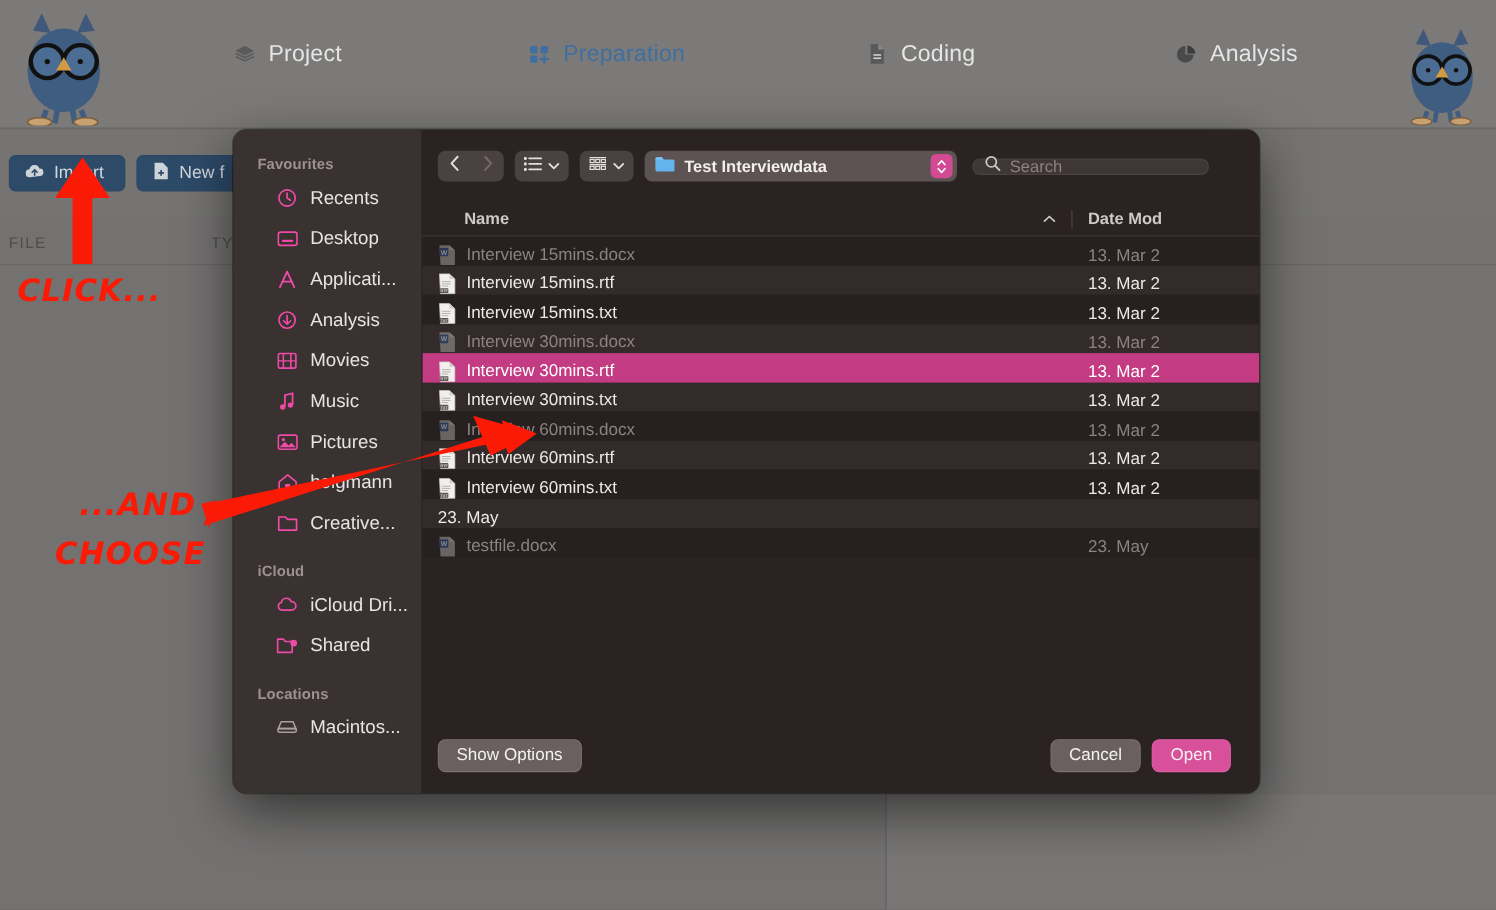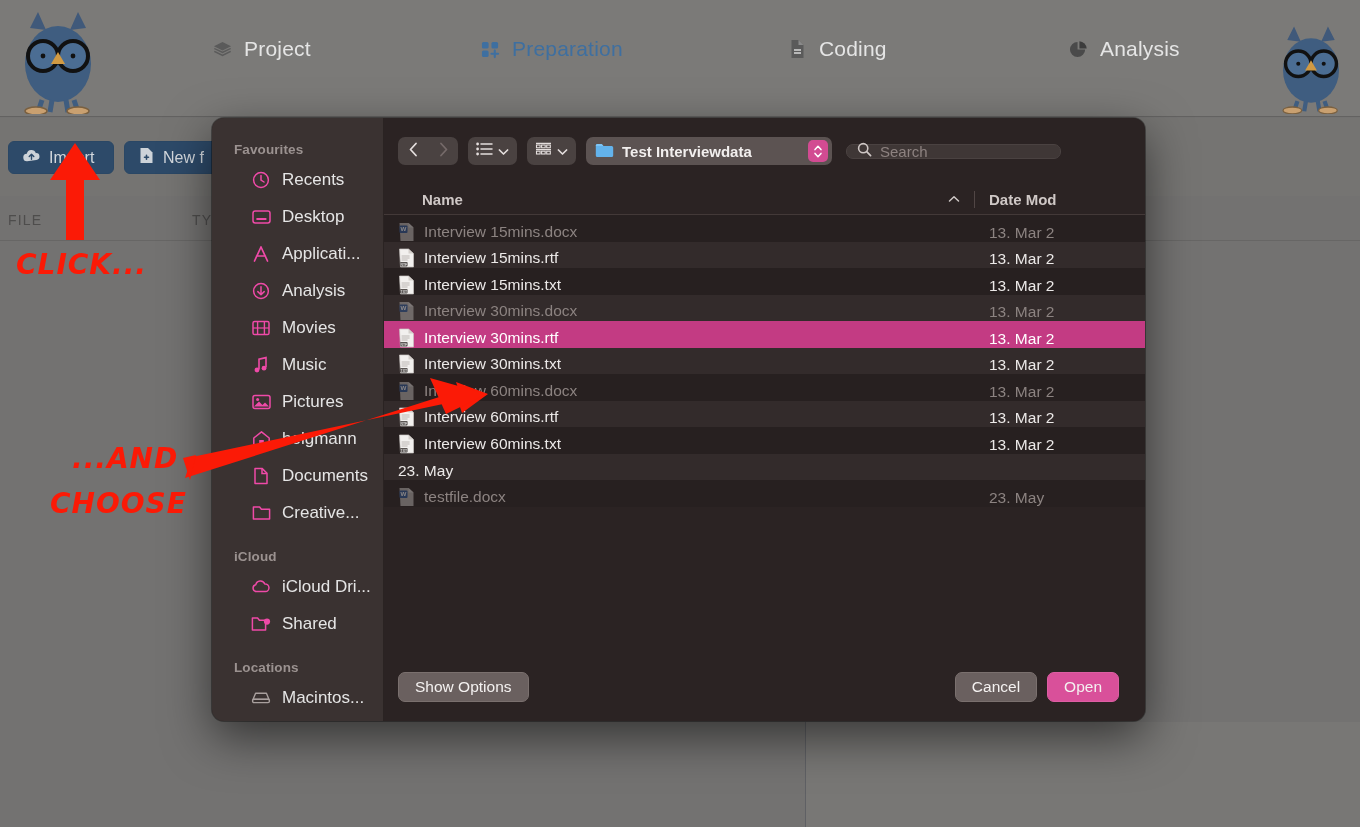--- a/index.html
+++ b/index.html
@@ -100,21 +100,21 @@
   }
   .tb-btn.disabled { color: #756a69; }
   .tb-seg {
     height: 28px; background: #4a4241; border-radius: 7px;
     display: flex; align-items: center; gap: 5px; padding: 0 8px;
     color: #e4dedd;
   }
   .path-popup {
     height: 28px; background: #5c5352; border-radius: 7px;
     display: flex; align-items: center; gap: 8px; padding: 0 4px 0 9px;
-    width: 246px; color: #f2efee; font-size: 15px; font-weight: 700;
+    width: 284px; color: #f2efee; font-size: 15px; font-weight: 700;
     white-space: nowrap; overflow: hidden;
   }
   .path-popup .label { flex: 1 1 auto; overflow: hidden; text-overflow: ellipsis; }
   .stepper {
     width: 20px; height: 22px; border-radius: 5px; background: #d24b92;
     display: flex; flex-direction: column; align-items: center; justify-content: center;
     color: #fff; flex: none;
   }
   .search-field {
     height: 15px; background: #3f3736; border-radius: 7px;
@@ -351,29 +351,20 @@
         <span class="sb-icon">
             <svg width="19" height="17" viewBox="0 0 19 17">
               <path d="M1.8 8 9.5 1.8 17.2 8v7.2H1.8z" fill="none" stroke="#ef4aa8" stroke-width="1.5" stroke-linejoin="round"></path>
               <rect x="7.2" y="10" width="4.6" height="5.2" fill="#ef4aa8"></rect>
             </svg>
           </span>
         <span>helgmann</span>
       </div>
       <div class="sb-item">
         <span class="sb-icon">
-            <svg width="16" height="18" viewBox="0 0 16 18">
-              <path d="M2 1.4h7l5 4.8v10.4H2z" fill="none" stroke="#ef4aa8" stroke-width="1.5" stroke-linejoin="round"></path>
-              <path d="M9 1.4v5h5" fill="none" stroke="#ef4aa8" stroke-width="1.5"></path>
-            </svg>
-          </span>
-        <span>Documents</span>
-      </div>
-      <div class="sb-item">
-        <span class="sb-icon">
             <svg width="19" height="16" viewBox="0 0 19 16">
               <path d="M1.4 4.2V14h16.2V4.2H9.4L7.6 2H1.4z" fill="none" stroke="#ef4aa8" stroke-width="1.5" stroke-linejoin="round"></path>
             </svg>
           </span>
         <span>Creative...</span>
       </div>
 
       <div class="sb-spacer"></div>
       <div class="sb-group-title">iCloud</div>
 

